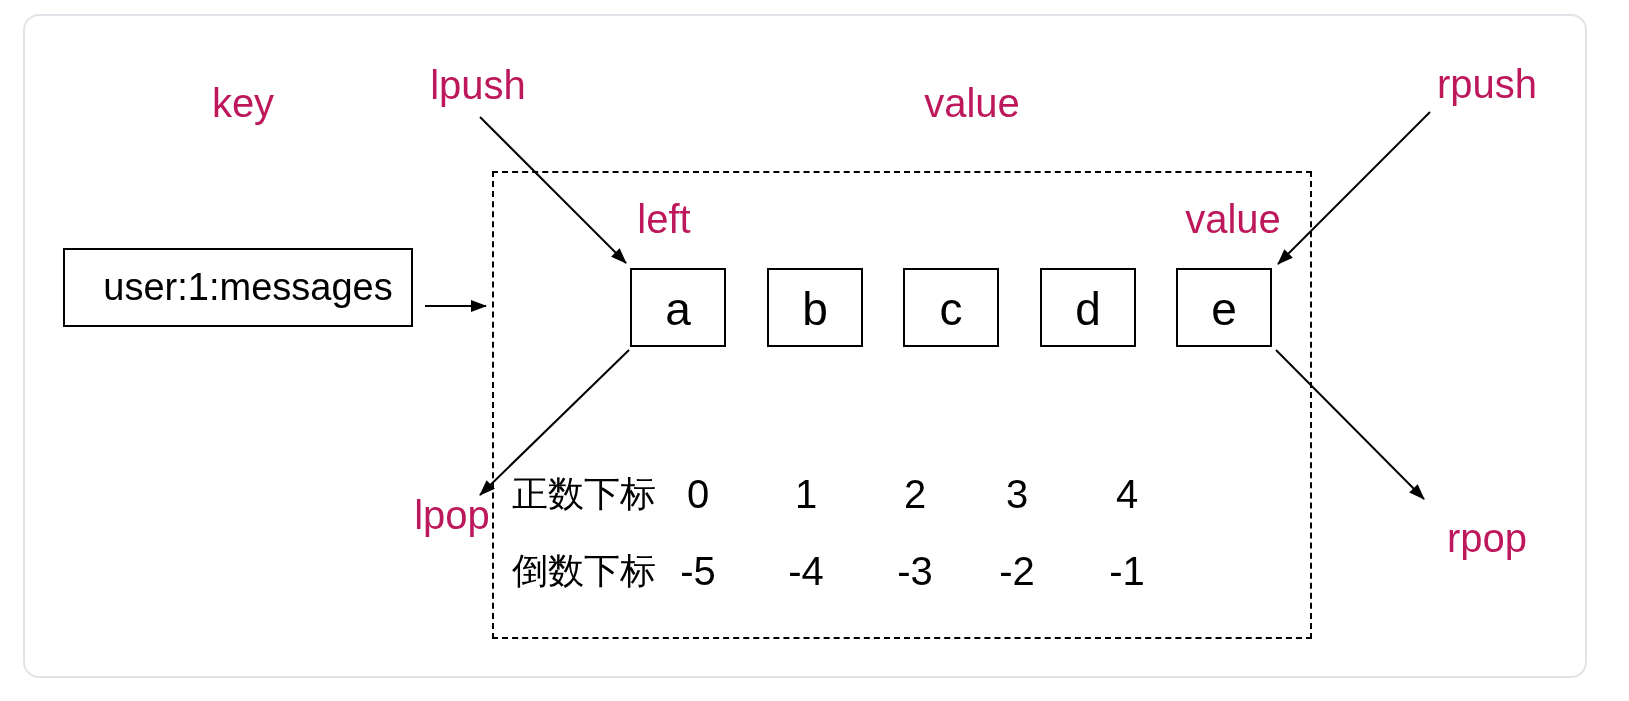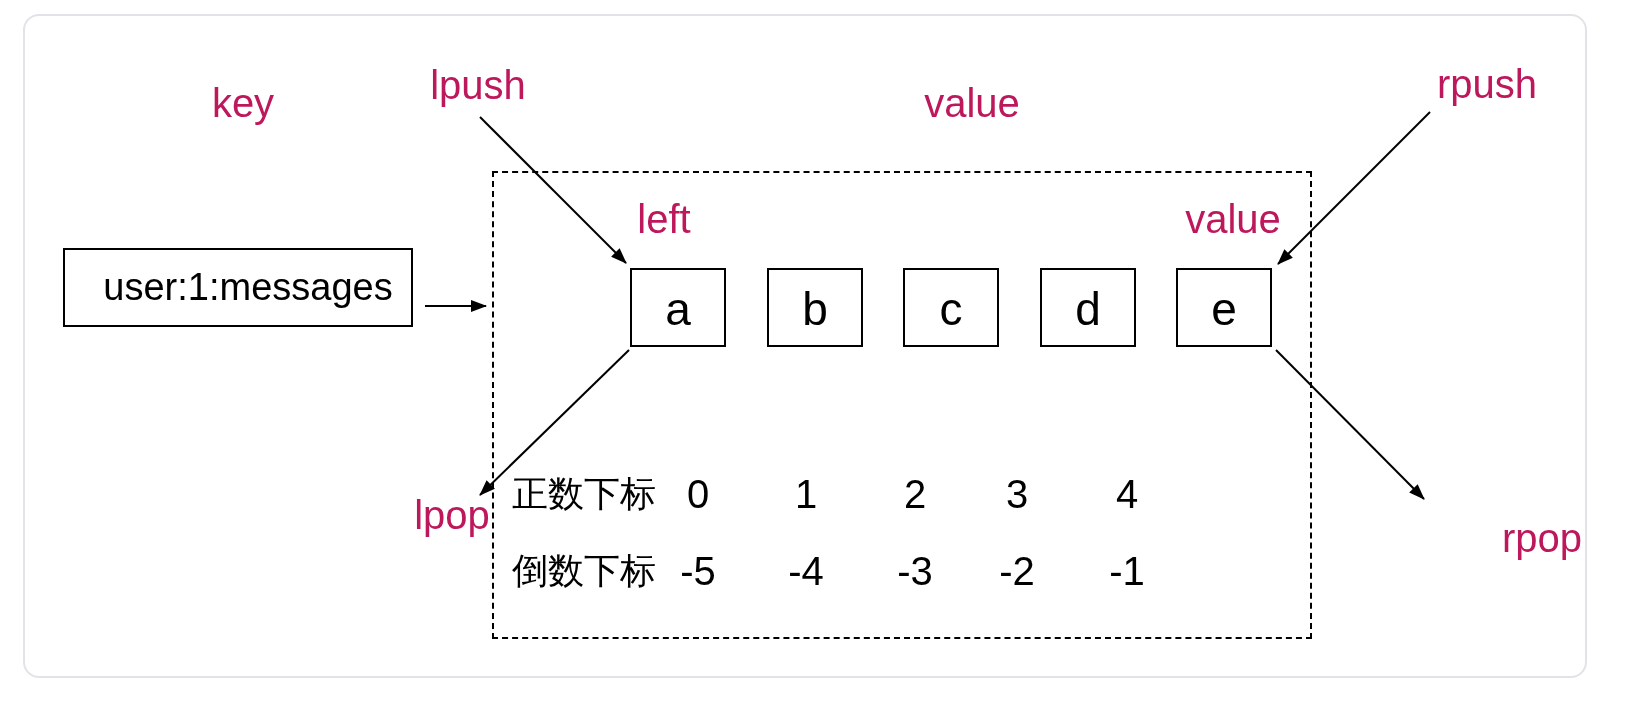--- a/index.html
+++ b/index.html
@@ -67,21 +67,21 @@
   <span>user:1:messages</span>
 </div>
 
 <div class="lbl" style="left:243px;top:103px;">key</div>
 <div class="lbl" style="left:478px;top:85px;">lpush</div>
 <div class="lbl" style="left:972px;top:103px;text-align:center;">value</div>
 <div class="lbl" style="left:1487px;top:84px;">rpush</div>
 <div class="lbl" style="left:648px;top:219px;margin-left:16px;">left</div>
 <div class="lbl" style="left:1233px;top:219px;">value</div>
 <div class="lbl" style="left:452px;top:515px;">lpop</div>
-<div class="lbl" style="left:1542px;top:538px;">rpop</div>
+<div class="lbl" style="left:1487px;top:538px;">rpop</div>
 
 <div id="generated">
     <div class="vbox" style="left: 630px;">
       <span>a</span>
     </div>
     <div class="vbox" style="left: 767px;">
       <span>b</span>
     </div>
     <div class="vbox" style="left: 903px;">
       <span>c</span>

